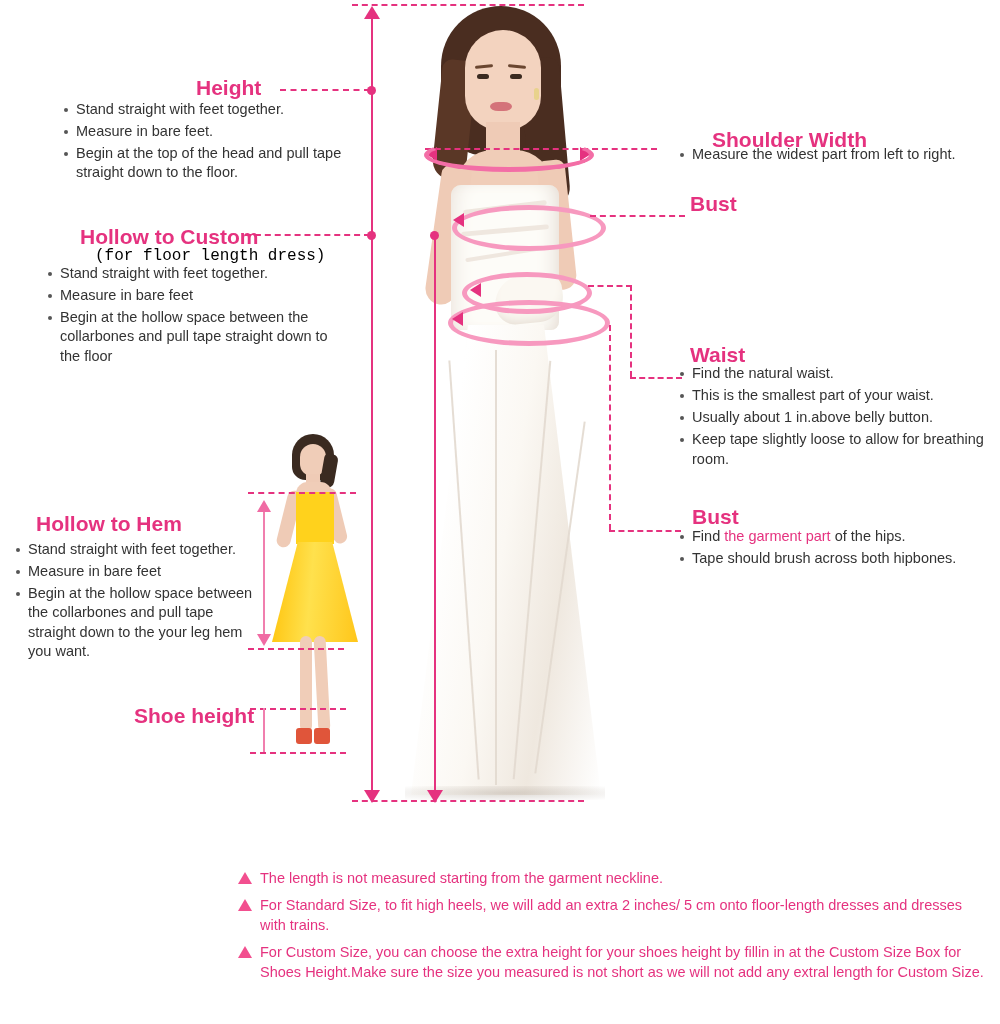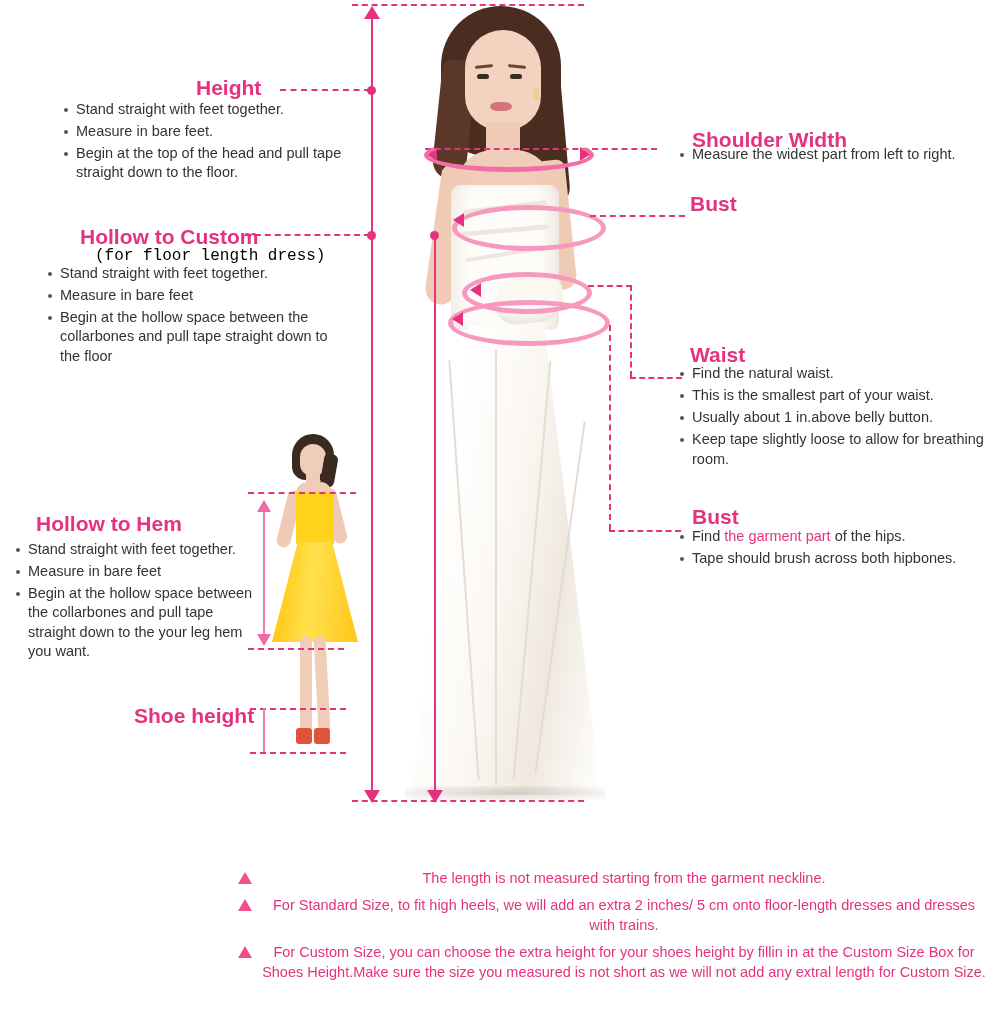--- a/index.html
+++ b/index.html
@@ -235,21 +235,20 @@
   .band.dark { border-color: #f36ea6; }
 
   
   .note-row {
     position: relative;
     padding-left: 22px;
     color: #e5327f;
     font-size: 14.5px;
     line-height: 1.42;
     margin-bottom: 6px;
-    text-align: center;
   }
   .tri {
     position: absolute;
     left: 0; top: 4px;
     width: 0; height: 0;
     border-left: 7px solid transparent;
     border-right: 7px solid transparent;
     border-bottom: 12px solid #f24f8f;
   }
 </style>
@@ -371,21 +370,21 @@
   <ul class="bullets abs" style="left:14px; top:540px; width:250px;">
     <li>Stand straight with feet together.</li>
     <li>Measure in bare feet</li>
     <li>Begin at the hollow space between the collarbones and pull tape straight down to the your leg hem  you want.</li>
   </ul>
 
   <div class="abs" style="left:134px; top:704px;">
     <span class="heading h1">Shoe height</span>
   </div>
 
-  <div class="abs" style="left:692px; top:128px;">
+  <div class="abs" style="left:712px; top:128px;">
     <span class="heading h1">Shoulder Width</span>
   </div>
   <ul class="bullets abs" style="left:678px; top:145px; width:320px;">
     <li>Measure the widest part from left to right.</li>
   </ul>
 
   <div class="abs" style="left:690px; top:192px;">
     <span class="heading h1">Bust</span>
   </div>
 

